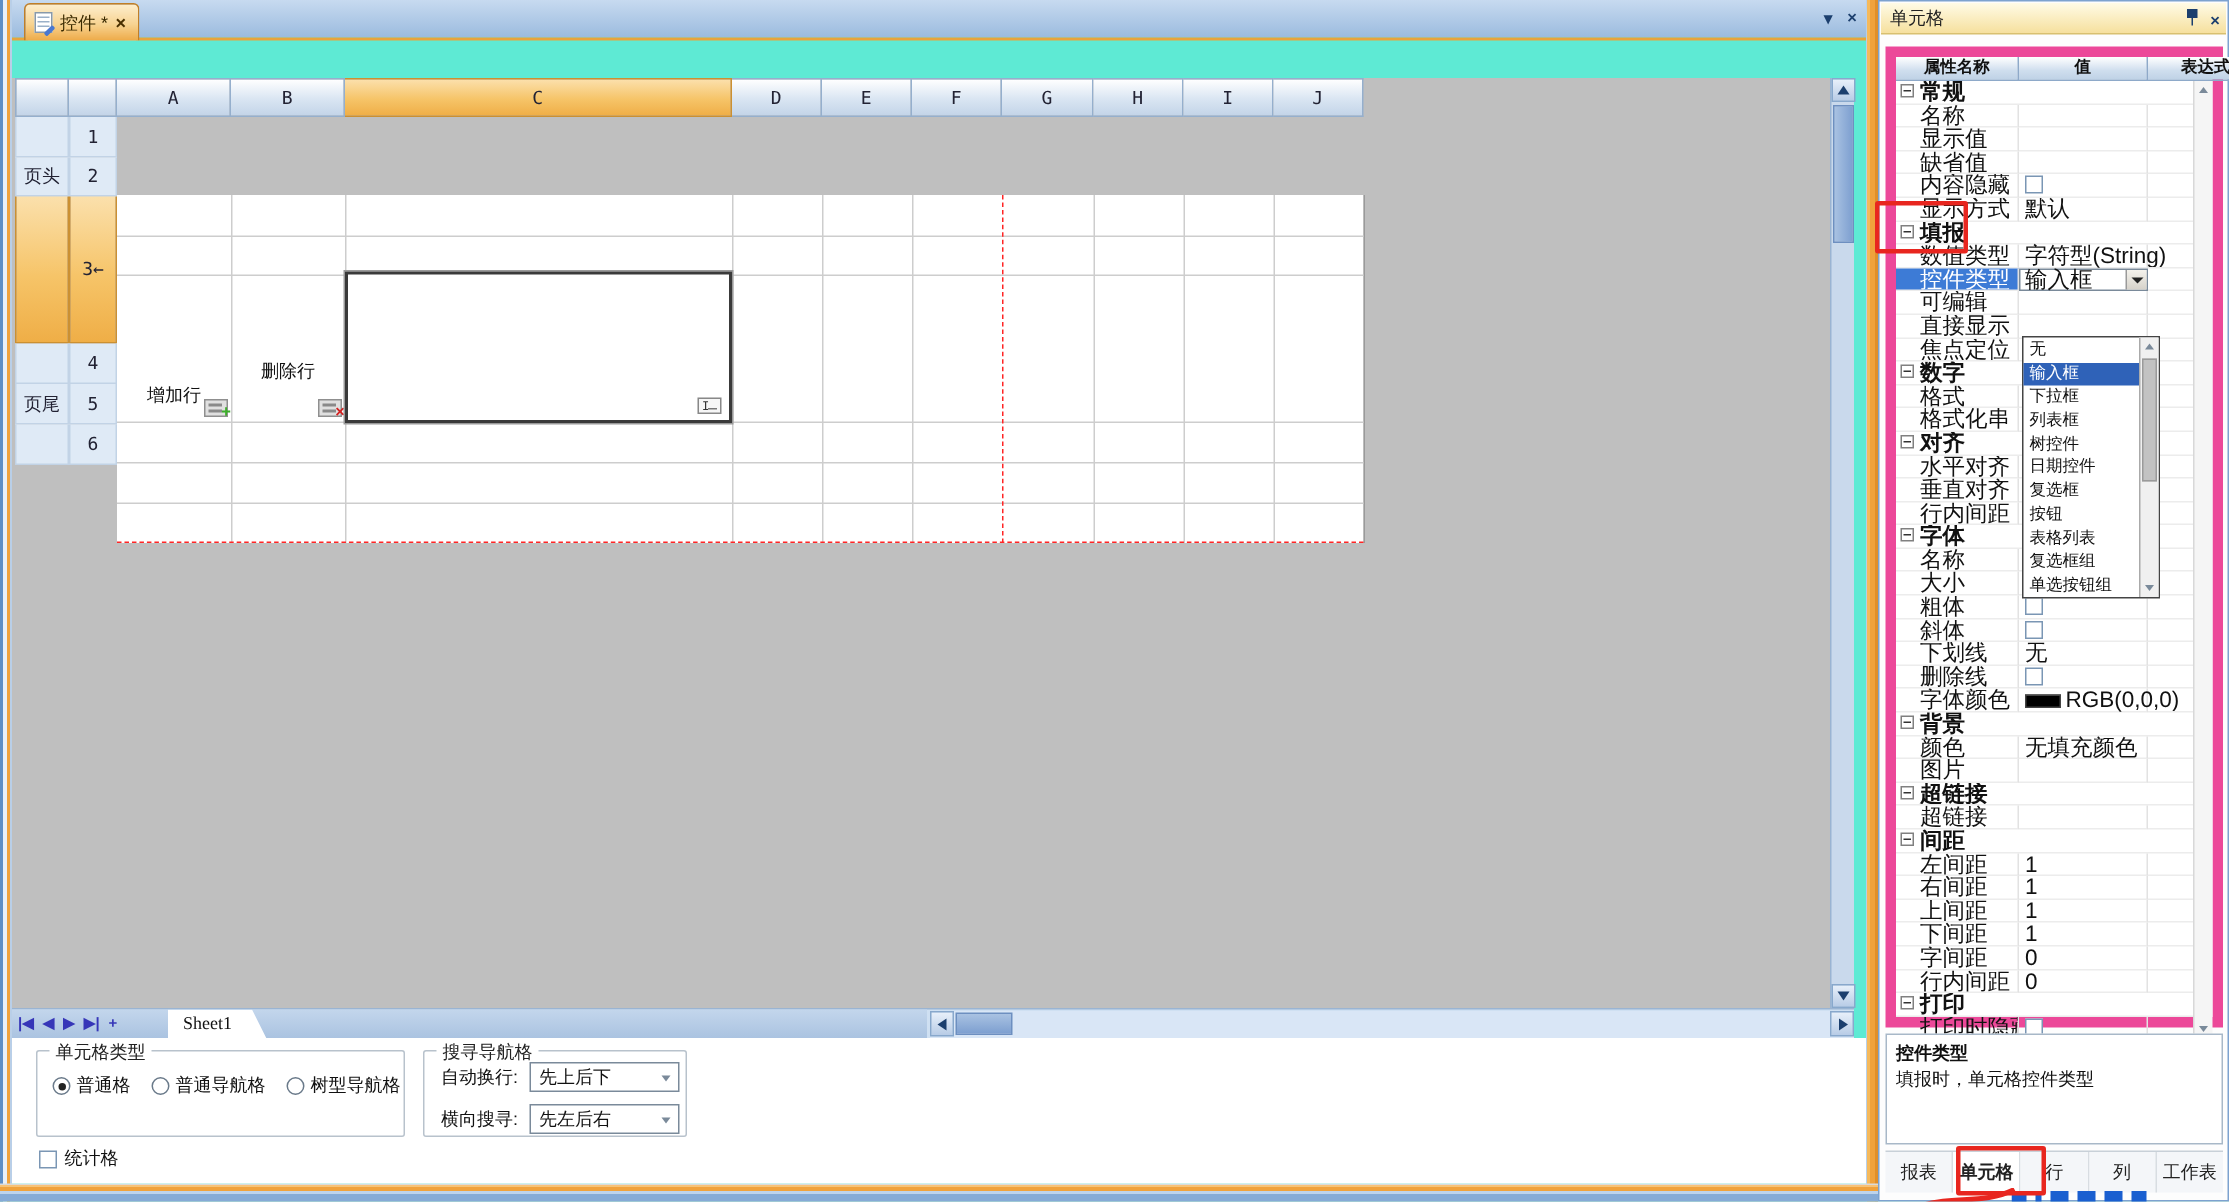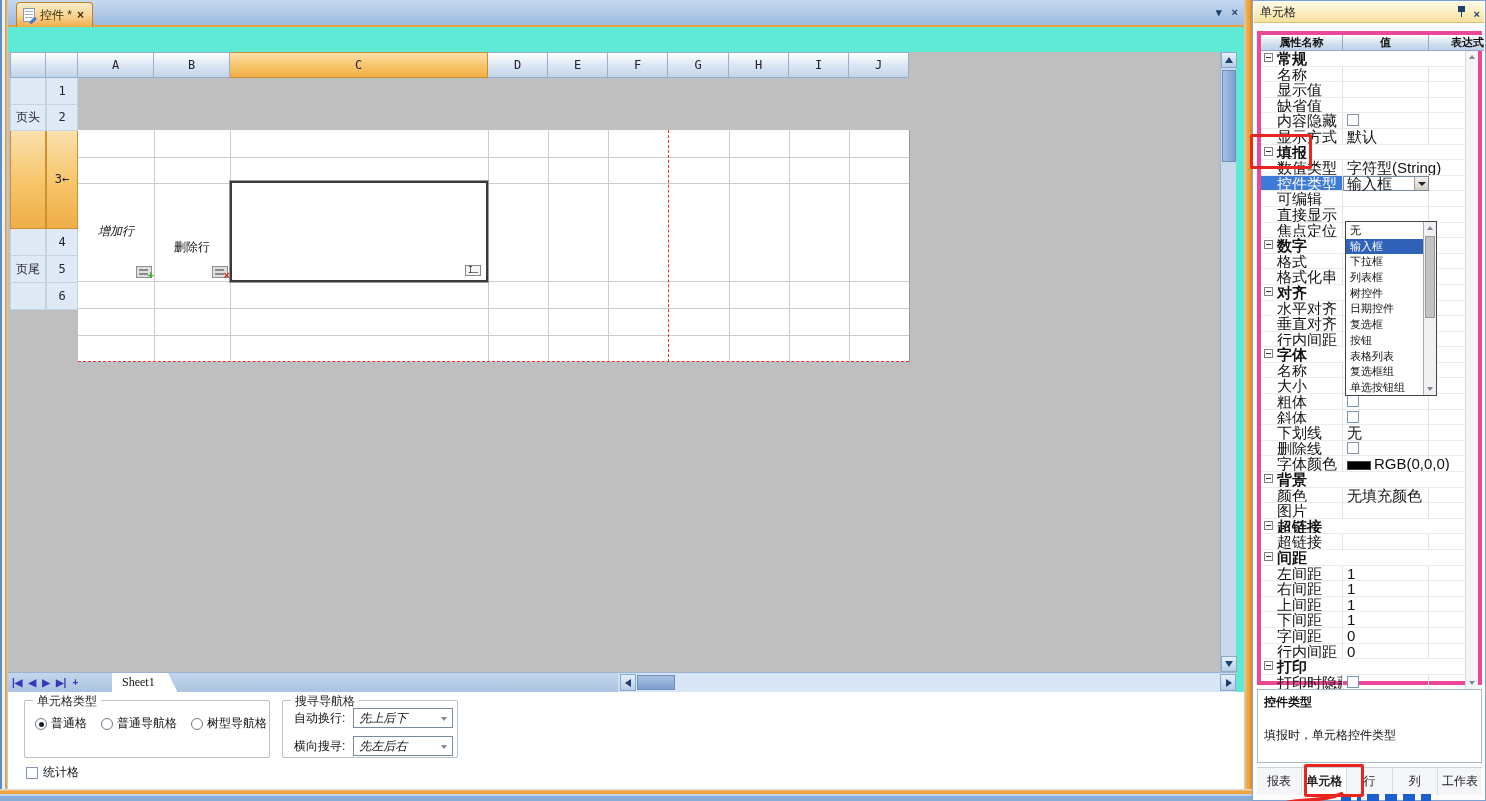--- a/index.html
+++ b/index.html
@@ -91,37 +91,37 @@
 
   
   .settings { position:absolute; left:0; top:692px; width:1236px; height:97px; background:#fff; }
   .groupbox { position:absolute; border:1px solid #b8c2cc; border-radius:2px; }
   .groupbox .gb-title { position:absolute; top:-8px; left:8px; background:#fff; padding:0 4px; font-size:12px; color:#222; }
   .radio-row { position:absolute; left:10px; top:14px; display:flex; gap:14px; }
   .radio-opt { display:flex; align-items:center; gap:4px; cursor:pointer; font-size:12px; }
   .radio { position:relative; width:12px; height:12px; border:1px solid #6a7a8a; border-radius:50%; background:#fff; }
   .radio.sel::after { content:""; position:absolute; left:3px; top:3px; width:5px; height:5px; border-radius:50%; background:#222; }
   .field-row { position:absolute; display:flex; align-items:center; gap:8px; font-size:12px; }
-  .selectbox { position:relative; width:100px; height:20px; border:1px solid #7a8a9a; background:#fff; font-size:12px; line-height:18px; padding-left:5px; cursor:pointer;font-style:italic; }
+  .selectbox { position:relative; width:100px; height:20px; border:1px solid #7a8a9a; background:#fff; font-size:12px; line-height:18px; padding-left:5px; cursor:pointer; }
   .selectbox .tri { position:absolute; right:5px; top:8px; }
   .checkbox { display:inline-block; width:12px; height:12px; border:1px solid #7a96b4; background:#fff; vertical-align:-2px; }
   .stat-check { position:absolute; left:18px; top:72px; display:flex; gap:5px; align-items:center; font-size:12px; cursor:pointer; }
 
   
   .panel { position:absolute; left:1252px; top:0; width:234px; height:801px; background:#fdfdfd; border:1px solid #7da2cf; }
   .panel-title { position:absolute; left:1px; top:1px; width:230px; height:21px;
     background:linear-gradient(180deg,#fffbe6,#f6e09e); border-bottom:1px solid #d8c070;
     font-size:12px; color:#222; line-height:20px; padding-left:6px; }
   .panel-title .icons { position:absolute; right:4px; top:2px; display:flex; gap:8px; color:#1c3f6e; font-weight:bold; font-size:11px; }
   .pin-icon { position:relative; width:9px; height:14px; display:inline-block; cursor:pointer; }
   .pin-icon::before { content:""; position:absolute; left:1px; top:2px; width:7px; height:6px; background:#1c3f6e; }
   .pin-icon::after { content:""; position:absolute; left:4px; top:8px; width:1px; height:5px; background:#1c3f6e; }
   .close-x { cursor:pointer; }
 
-  .pgrid { position:absolute; left:4px; top:30px; width:225px; height:654px; border:4px solid #ec4899; background:#fff; }
+  .pgrid { position:absolute; left:4px; top:30px; width:225px; height:654px; border:7px solid #ec4899; background:#fff; }
   .pgrid-header { position:absolute; left:0; top:0; width:223px; height:16px; display:flex; }
   .pgrid-header .hc { height:16px; background:linear-gradient(180deg,#ffffff,#cfdeee 60%,#bfd2e6);
     border-right:1px solid #8ea9c9; border-bottom:1px solid #8ea9c9; font-weight:bold; font-size:11px; text-align:center; line-height:15px; }
   .hc.c1{width:82px;} .hc.c2{width:86px;} .hc.c3{width:55px; border-right:none;text-align:right;}
   .prows { position:absolute; left:0; top:16px; width:210px; }
   .prow { position:relative; display:flex; height:15.6px; font-size:15px; line-height:15px; }
   .prow .pname { width:82px; padding-left:16px; border-right:1px solid #e2e2e2; border-bottom:1px solid #ececec; overflow:hidden; white-space:nowrap; }
   .prow .pval { width:86px; padding-left:4px; border-right:1px solid #e2e2e2; border-bottom:1px solid #ececec; overflow:visible; white-space:nowrap; }
   .prow .pexpr { flex:1; border-bottom:1px solid #ececec; }
   .prow.group .pname { padding-left:3px; font-weight:bold; width:210px; border-right:none; }
@@ -147,21 +147,21 @@
   .dd-items { position:absolute; left:0; top:1px; width:78px; }
   .dd-item { height:15.7px; font-size:11px; line-height:15px; padding-left:4px; white-space:nowrap; overflow:hidden; cursor:pointer; }
   .dd-item.sel { background:#2f62b8; color:#fff; }
   .dd-scroll { position:absolute; right:0; top:0; width:13px; height:173px; background:#f0f0f0; border-left:1px solid #aaa; }
   .dd-scroll .up, .dd-scroll .dn { position:absolute; left:3px; }
   .dd-scroll .up { top:4px; } .dd-scroll .dn { bottom:4px; }
   .dd-scroll .thumb { position:absolute; left:1px; top:14px; width:10px; height:82px; background:#c2c2c2; border:1px solid #9a9a9a; }
 
   .pdesc { position:absolute; left:4px; top:688px; width:225px; height:74px; border:1px solid #a8b8c8; background:#fff; padding:4px 6px; }
   .pdesc .t { font-weight:bold; font-size:12px; }
-  .pdesc .d { font-size:12px; margin-top:16px; }
+  .pdesc .d { font-size:12px; margin-top:0; }
   .ptabs { position:absolute; left:4px; top:766px; width:225px; height:28px; display:flex; border-top:1px solid #c8d0d8; }
   .ptab { flex:1; text-align:center; font-size:12px; line-height:26px; border-right:1px solid #d8dde2; cursor:pointer; color:#222; background:#f4f6f9; }
   .ptab:last-child { border-right:none; }
   .ptab.active { background:#fff; font-weight:bold; }
 
   .annotation { position:absolute; border:3px solid #e8261f; border-radius:2px; z-index:30; pointer-events:none; }
   .cutoff-logo { position:absolute; left:88px; top:793px; width:130px; height:8px; overflow:hidden; z-index:5; }
   .cutoff-logo i { display:inline-block; background:#1a5fd0; margin-right:6px; vertical-align:top; }
 </style>
 </head>
@@ -234,21 +234,21 @@
       <div class="gline-h" style="left:70px; top:105px; width:831px;"></div>
       <div class="gline-h" style="left:70px; top:131px; width:831px;"></div>
       <div class="gline-h" style="left:70px; top:229px; width:831px;"></div>
       <div class="gline-h" style="left:70px; top:256px; width:831px;"></div>
       <div class="gline-h" style="left:70px; top:283px; width:831px;"></div>
 
       <div class="pagebreak-v" style="left:660px; top:78px; height:232px;"></div>
       <div class="pagebreak-h" style="left:70px; top:309px; width:831px;"></div>
 
       <div style="position:absolute; left:70px; top:131px; width:76px; height:98px;">
-        <span class="grid-cell-label" style="top:40px;font-style:italic;">增加行</span>
+        <span class="grid-cell-label" style="top:72px;">增加行</span>
         <span class="rowicon" style="right:2px; bottom:3px;">
             <i></i>
             <b class="plus">+</b>
           </span>
       </div>
 
       <div style="position:absolute; left:146px; top:131px; width:76px; height:98px;">
         <span class="grid-cell-label" style="top:56px;">删除行</span>
         <span class="rowicon" style="right:2px; bottom:3px;">
             <i></i>

